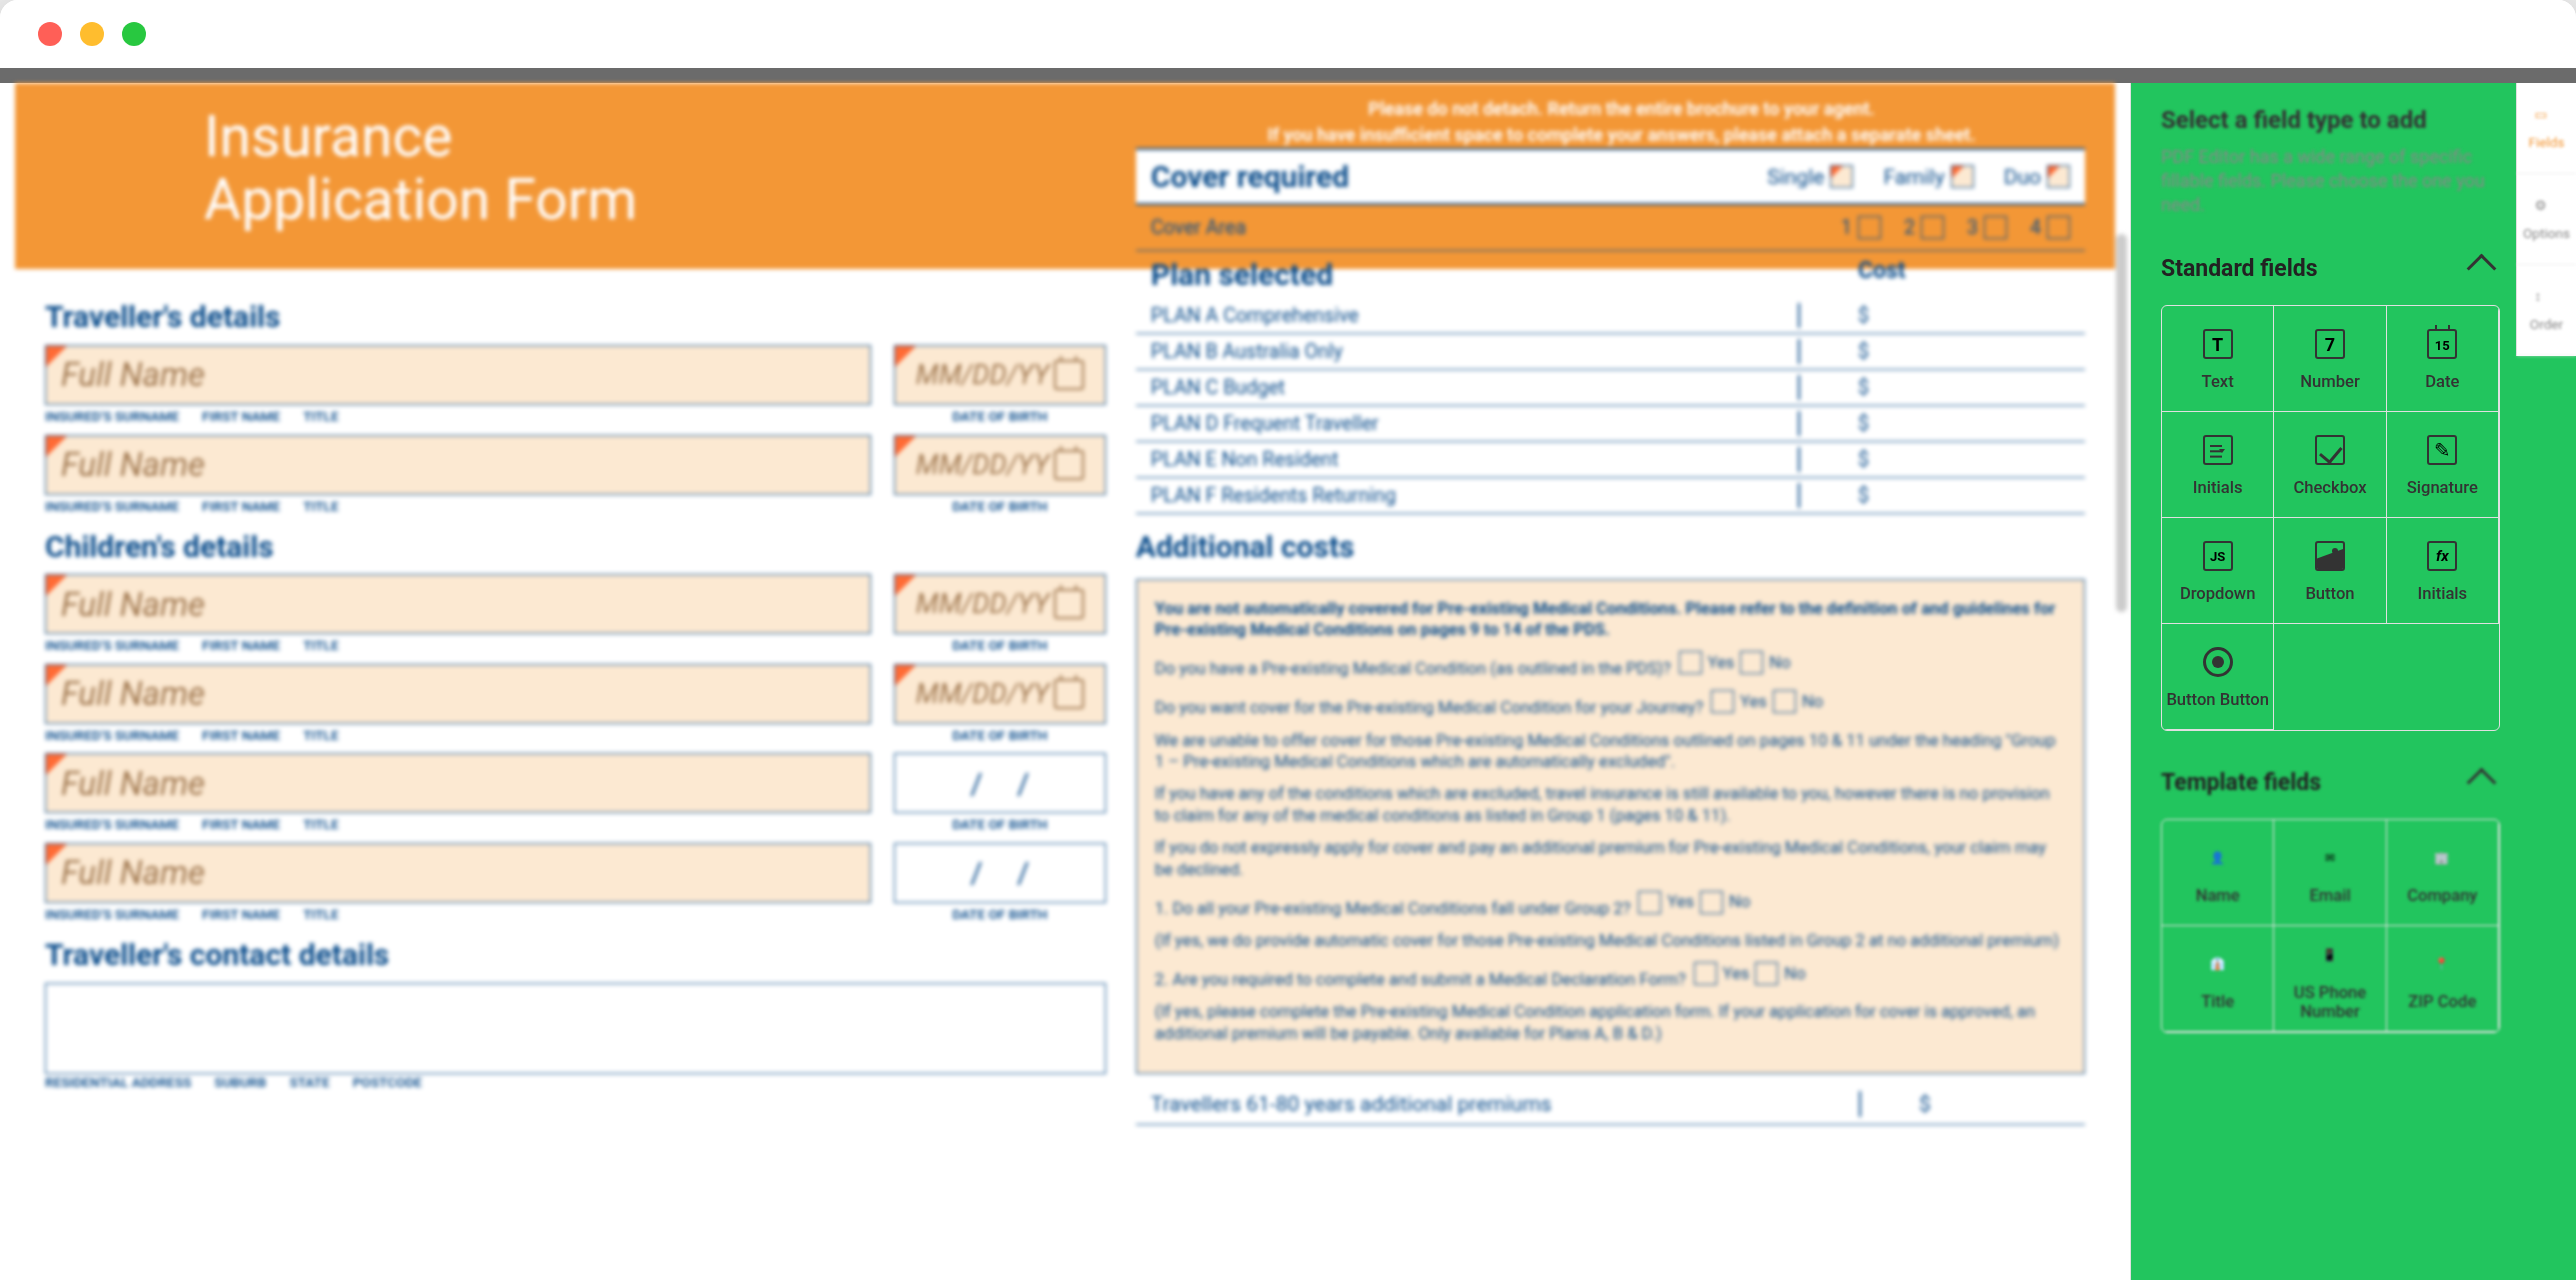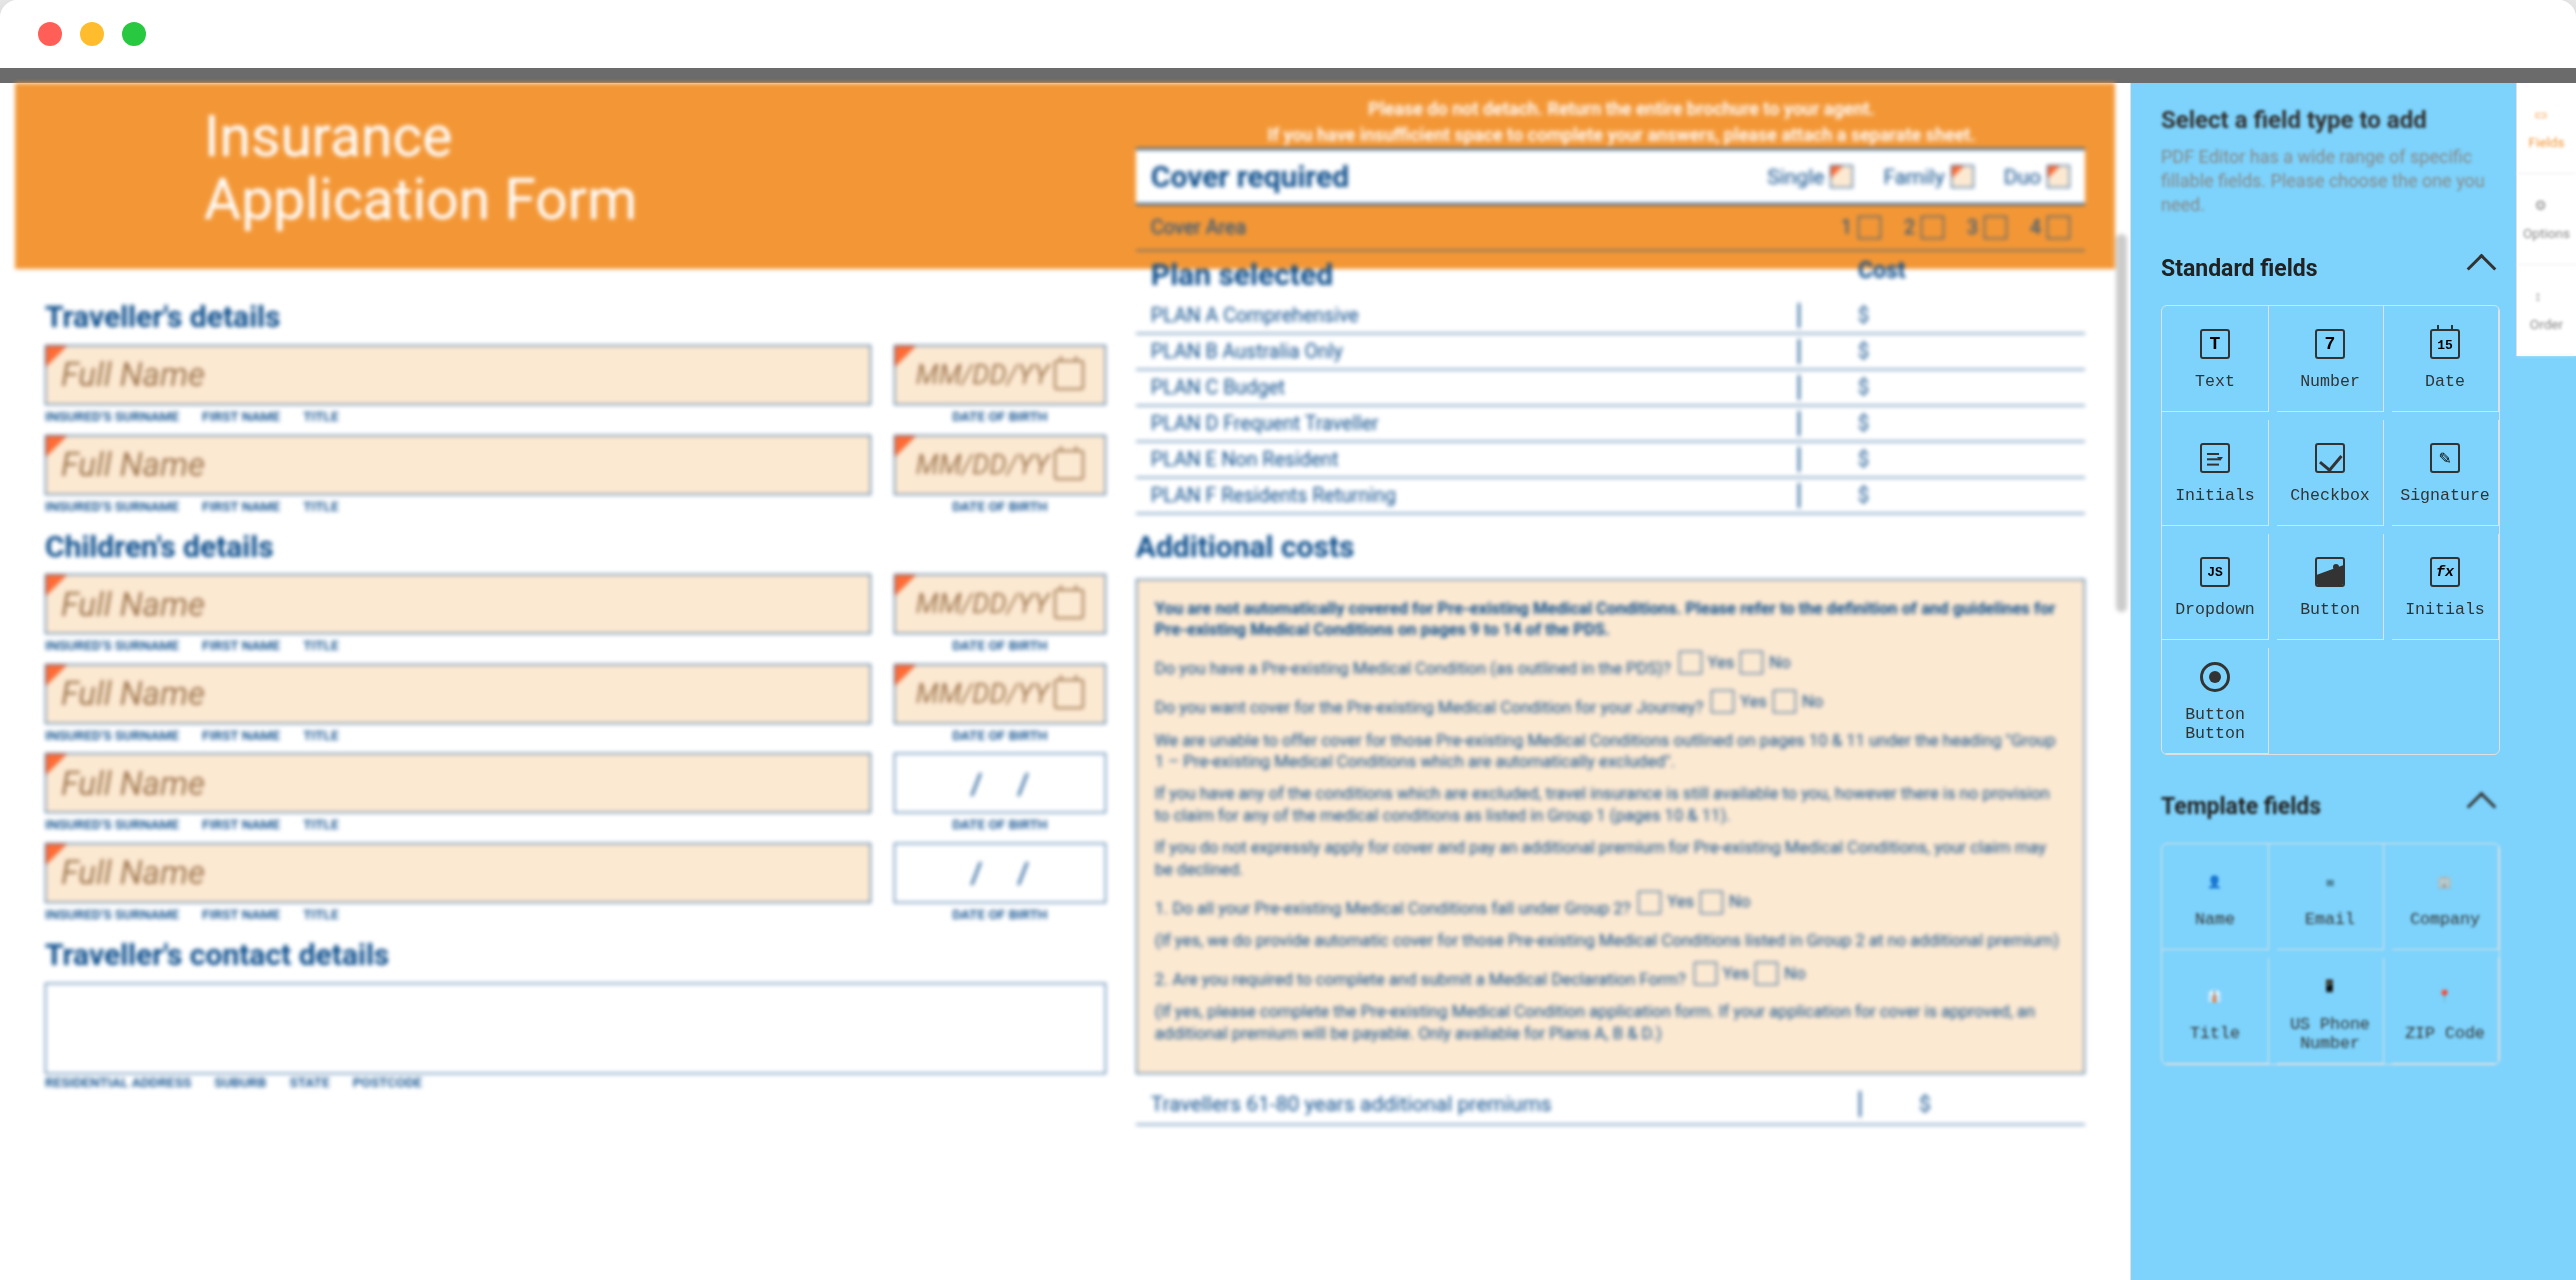--- a/index.html
+++ b/index.html
@@ -76,40 +76,40 @@
 .addl-box p { margin-bottom: 10.6px; line-height: 1.3; }
 .addl-box .bold { font-weight: 700; }
 .addl-box .yn { display: inline-flex; gap: 6px; align-items: center; margin-left: 7.6px; }
 
 .trav-row { display: flex; padding: 7.6px 15px; border-bottom: 1.5px solid #0b4d8c; color: #0b4d8c; font-size: 21px; margin-top: 10.6px; }
 .trav-row .t { flex: 1; }
 .trav-row .b { width: 60px; }
 .trav-row .d { width: 151px; }
 
 
-.sidebar { width: 446px; background: #7dd3fc; border-left: 0.8px solid #e0e0e0; display: flex; flex-direction: column; overflow: hidden; }
+.sidebar { width: 446px; background: #22c55e; border-left: 0.8px solid #e0e0e0; display: flex; flex-direction: column; overflow: hidden; }
 .sb-head { display: flex; align-items: flex-start; }
 .sb-head-main { flex: 1; filter: blur(1.5px); }
 .sb-head-title { font-size: 24px; font-weight: 700; color: #333; margin-bottom: 10.6px; }
 .sb-head-sub { font-size: 18px; color: #888; line-height: 1.35; }
 
 .sb-tabcol { position: absolute; right: 0; top: 0; width: 60px; display: flex; flex-direction: column; border-left: 0.8px solid #e0e0e0; background:#fff; }
 .sb-tab { height: 91px; display: flex; flex-direction: column; align-items: center; justify-content: center; gap: 4.5px; font-size: 13.6px; color: #888; border-bottom: 0.8px solid #eee; }
 .sb-tab.active { color: #f39736; }
 .sb-tab.blur { filter: blur(1.5px); }
 .sb-tab svg, .sb-tab .ico { width: 24px; height: 24px; }
 
 .sidebar-inner { position: relative; height: 100%; padding: 23px 76px 23px 30px; overflow: hidden; }
 
 .sect-head { display: flex; align-items: center; margin: 38px 0 23px; }
 .sect-head .t { font-size: 23px; font-weight: 700; color: #222; flex: 1; }
 .sect-head.blur { filter: blur(1.5px); }
 .chev { width: 21px; height: 21px; border-right: 3px solid #333; border-bottom: 3px solid #333; transform: rotate(-135deg); margin-right: 7.6px; }
 
-.field-grid { display: grid; grid-template-columns: repeat(3, 1fr); gap: 8px; border: 0.8px solid #e0e0e0; border-radius: 6px; overflow: hidden; font-family: Liberation Mono, monospace; }
+.field-grid { display: grid; grid-template-columns: repeat(3, 1fr); gap: 0; border: 0.8px solid #e0e0e0; border-radius: 6px; overflow: hidden; }
 .field-grid.blur { filter: blur(1.5px); }
 .field-tile { border-right: 0.8px solid #e0e0e0; border-bottom: 0.8px solid #e0e0e0; height: 106px; display: flex; flex-direction: column; align-items: center; justify-content: center; gap: 10.6px; cursor: pointer; }
 .field-tile .lbl { font-size: 16.6px; color: #333; font-weight: 500; text-align: center; line-height: 1.15; }
 .field-tile .icon-box { width: 35px; height: 35px; display: flex; align-items: center; justify-content: center; }
 .field-tile.span-start { grid-column: 1; }
 
 .ico-text { width: 30px; height: 30px; border: 2.3px solid #333; border-radius: 3px; position: relative; }
 .ico-text::after { content: 'T'; position: absolute; inset: 0; display:flex; align-items:center; justify-content:center; font-size:18px; font-weight:700; }
 .ico-num { width: 30px; height: 30px; border: 2.3px solid #333; border-radius: 3px; position: relative; }
 .ico-num::after { content: '7'; position: absolute; inset:0; display:flex; align-items:center; justify-content:center; font-size:18px; font-weight:700; }

